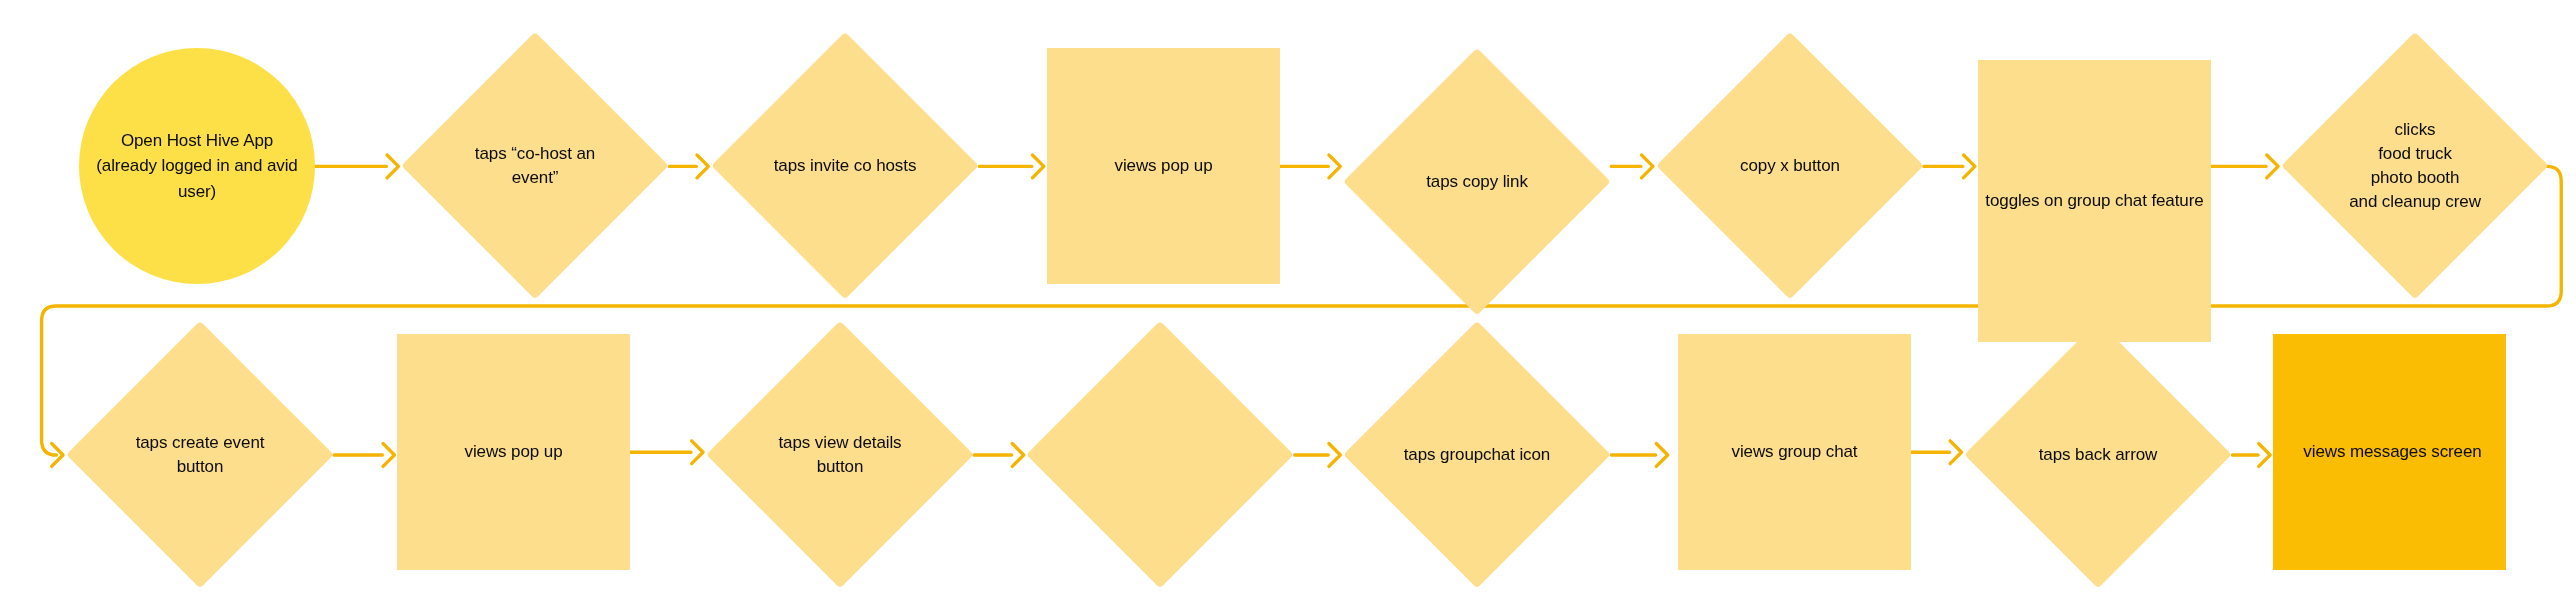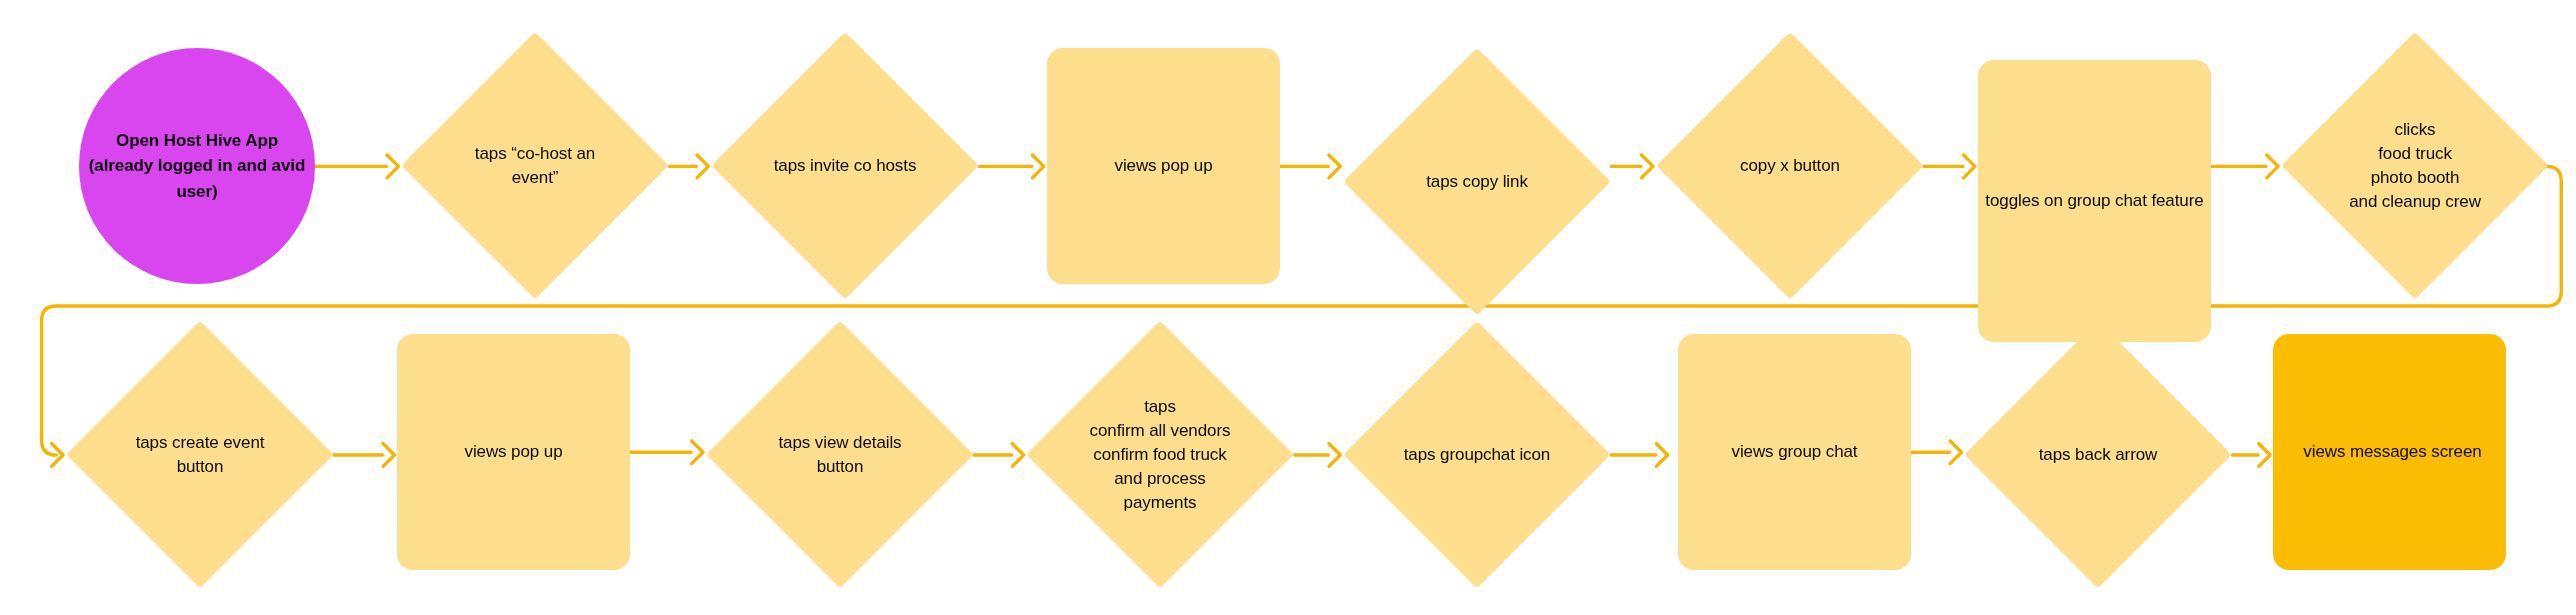--- a/index.html
+++ b/index.html
@@ -45,22 +45,21 @@
     font-size: 17px;
     line-height: 1.42;
     font-family: "Liberation Sans", sans-serif;
     white-space: pre-line;
     letter-spacing: -0.1px;
     pointer-events: none;
   }
   
   .node.circle {
     border-radius: 50%;
-    background: #d946ef;
-    font-weight: bold;
+    background: #fde047;
   }
   .node.circle .label {
     font-size: 17px;
     line-height: 1.5;
   }
   
   .node.diamond {
     background: transparent;
     align-items: center;
   }
@@ -71,21 +70,21 @@
     width: 70.7%;
     height: 70.7%;
     transform: translate(-50%, -50%) rotate(45deg);
     background: #FCDE8C;
     border-radius: 4px;
     z-index: 1;
   }
   
   .node.rect {
     background: #FCDE8C;
-    border-radius: 16px;
+    border-radius: 0;
     justify-content: center;
   }
   .node.rect.terminal {
     background: #FBBC04;
   }
 </style>
 </head>
 <body>
 
 <div id="canvas">
@@ -169,25 +168,20 @@
       <div class="node rect" style="left: 397px; top: 334px; width: 233px; height: 236px;">
         <div class="label">views pop up</div>
       </div>
       <div class="node diamond" style="left: 706px; top: 321px; width: 268px; height: 268px;">
         <div class="diamond-shape"></div>
         <div class="label">taps view details
 button</div>
       </div>
       <div class="node diamond" style="left: 1026px; top: 321px; width: 268px; height: 268px;">
         <div class="diamond-shape"></div>
-        <div class="label">taps
-confirm all vendors
-confirm food truck
-and process
-payments</div>
       </div>
       <div class="node diamond" style="left: 1343px; top: 321px; width: 268px; height: 268px;">
         <div class="diamond-shape"></div>
         <div class="label">taps groupchat icon</div>
       </div>
       <div class="node rect" style="left: 1670px; top: 334px; width: 233px; height: 236px; margin-left: 8px;">
         <div class="label">views group chat</div>
       </div>
       <div class="node diamond" style="left: 1964px; top: 321px; width: 268px; height: 268px;">
         <div class="diamond-shape"></div>

